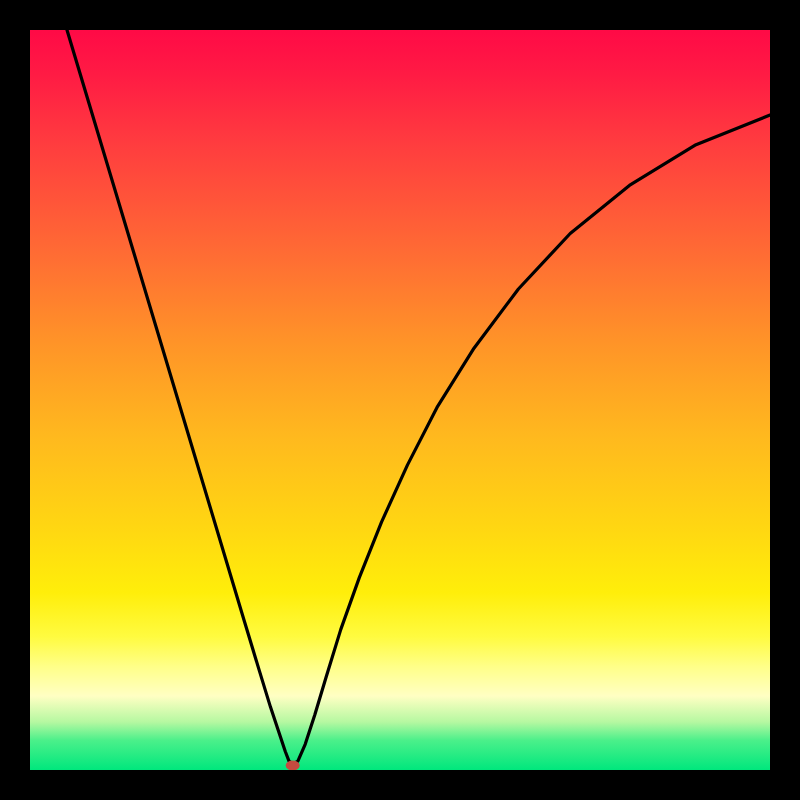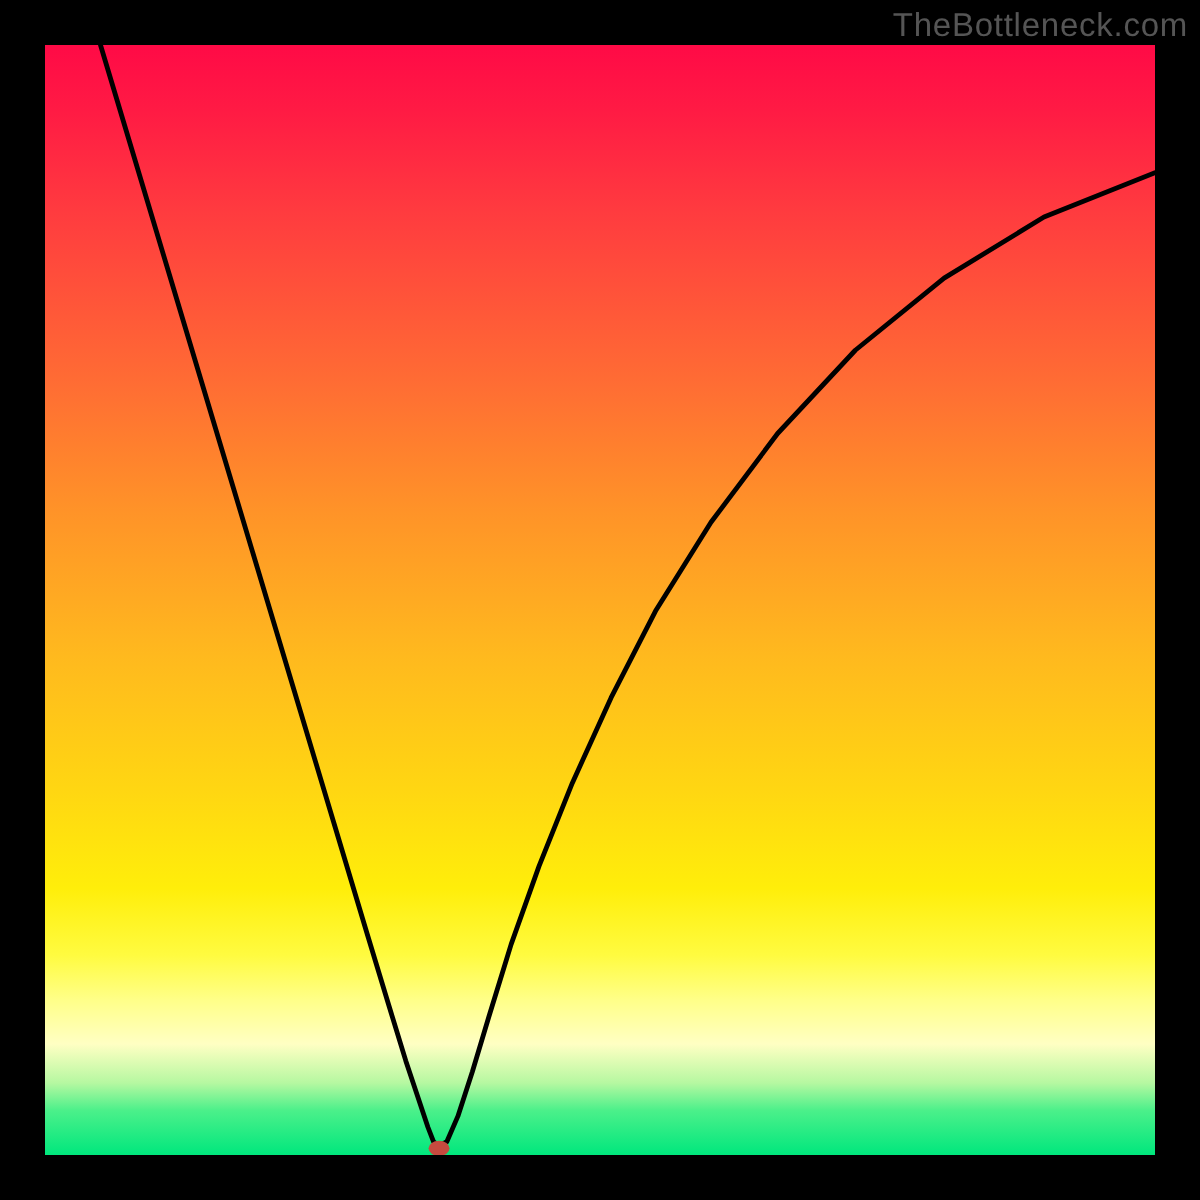--- a/index.html
+++ b/index.html
@@ -60,21 +60,20 @@
   svg.curve {
     position: absolute;
     inset: 0;
   }
 </style>
 </head>
 <body>
 
 <div class="frame">
 
-  <div class="watermark">TheBottleneck.com</div>
 
   <div class="plot-area">
     <div class="gradient-bg"></div>
 
     <svg class="curve" viewBox="0 0 740 740" preserveAspectRatio="none">
       <path d="M37.00 0.00 L59.20 74.00 L81.40 148.00 L103.60 222.00 L125.80 296.00 L148.00 370.00 L170.20 444.00 L192.40 518.00 L214.60 592.00 L229.40 640.84 L240.50 677.10 L247.90 699.30 L255.30 721.50 L259.00 731.12 L262.70 734.08 L267.88 731.12 L275.28 714.10 L284.90 684.50 L296.00 647.50 L310.80 599.40 L329.30 547.60 L351.50 492.10 L377.40 435.12 L407.00 377.40 L444.00 318.20 L488.40 259.00 L540.20 203.50 L599.40 155.40 L666.00 114.70 L740.00 85.10" id="curve-path" fill="none" stroke="#000" stroke-width="3.2" stroke-linecap="round" stroke-linejoin="round"></path>
       <ellipse id="min-marker" cx="262.70" cy="735.56" rx="7" ry="5" fill="#c64a3f"></ellipse>
     </svg>
   </div>
 </div>

